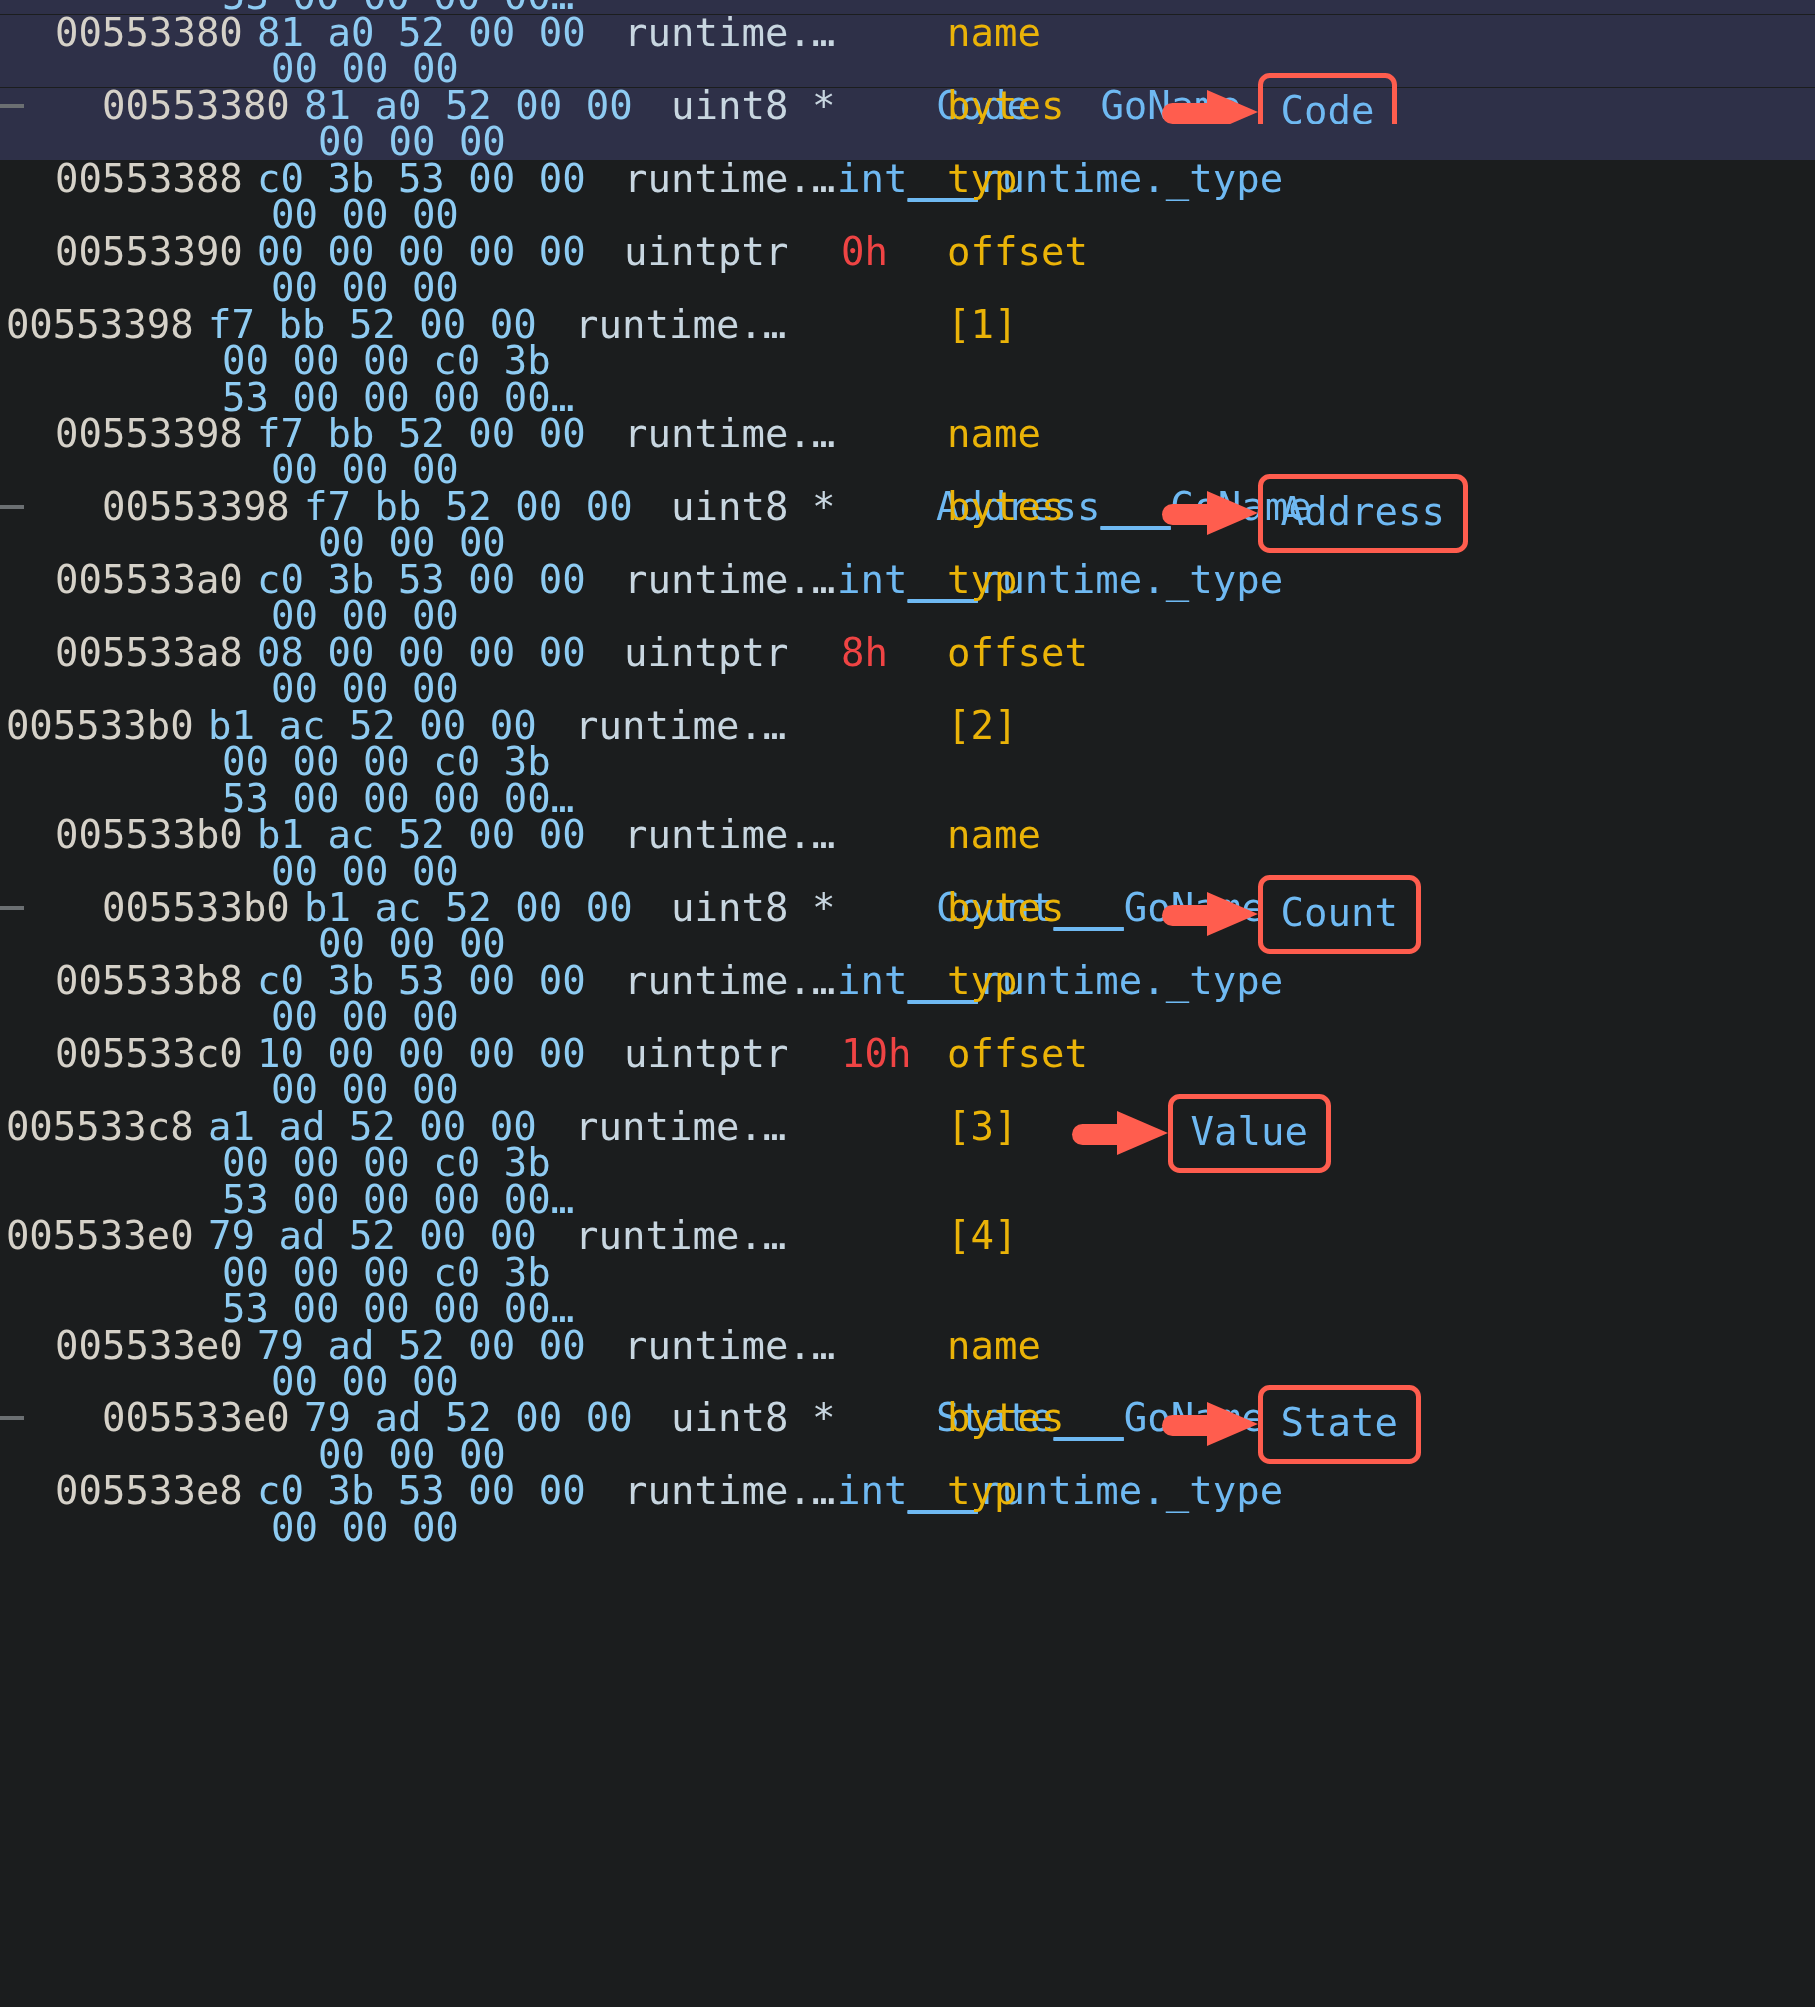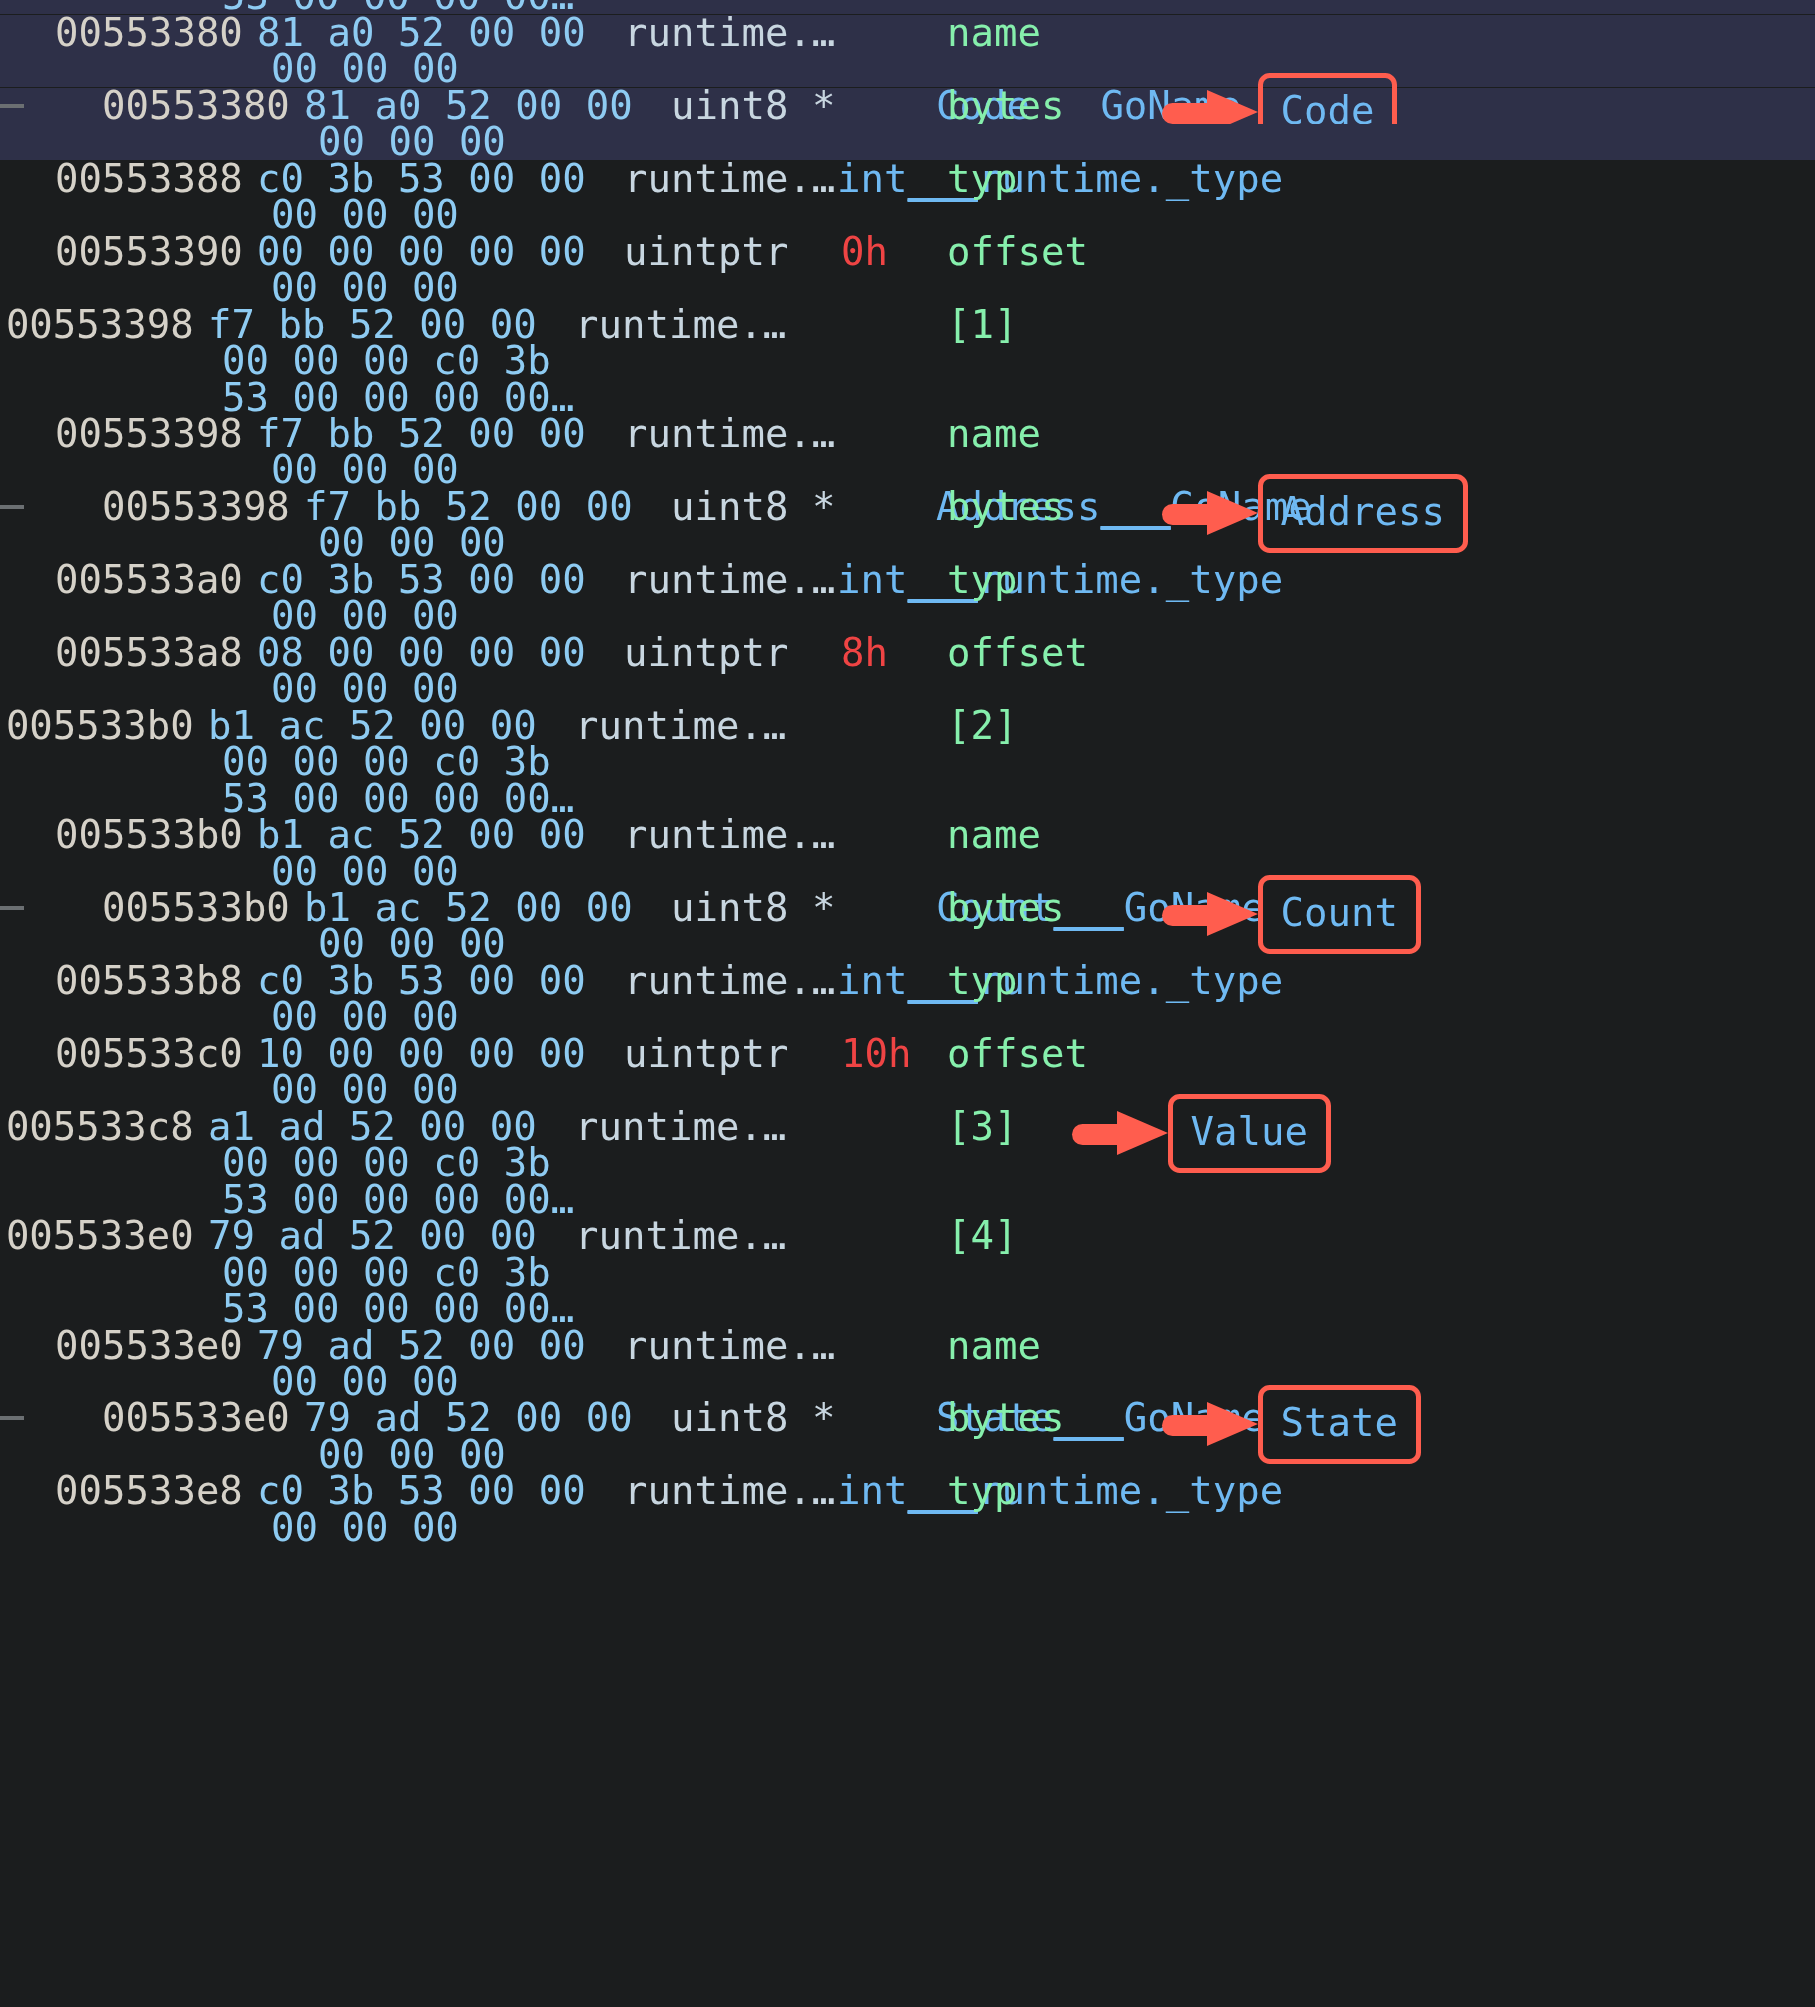--- a/index.html
+++ b/index.html
@@ -24,21 +24,21 @@
 
   
   .c{position:absolute;top:0;white-space:pre;}
 
   .addr   {color:#d5d1c8;}
   .hex    {color:#8ecbf2;}
   .typ    {color:#c8d6e0;}
   .lnk    {color:#6fb9f2;}
   .u      {text-decoration:underline;text-decoration-thickness:3.9px;text-underline-offset:5.9px;}
   .val    {color:#ef4444;}
-  .lbl    {color:#86efac;}
+  .lbl    {color:#eab308;}
 
   
   .dash{
     position:absolute;left:0;top:47px;width:23.5px;height:3.9px;background:#6b6f72;
   }
 
   
   .anno{position:absolute;display:flex;align-items:center;}
   .arrow{position:relative;width:96px;height:45px;flex:0 0 auto;}
   .arrow .shaft{position:absolute;left:0;top:12.7px;width:57px;height:21.6px;background:#ff5d4e;border-radius:10.8px 0 0 10.8px;}

